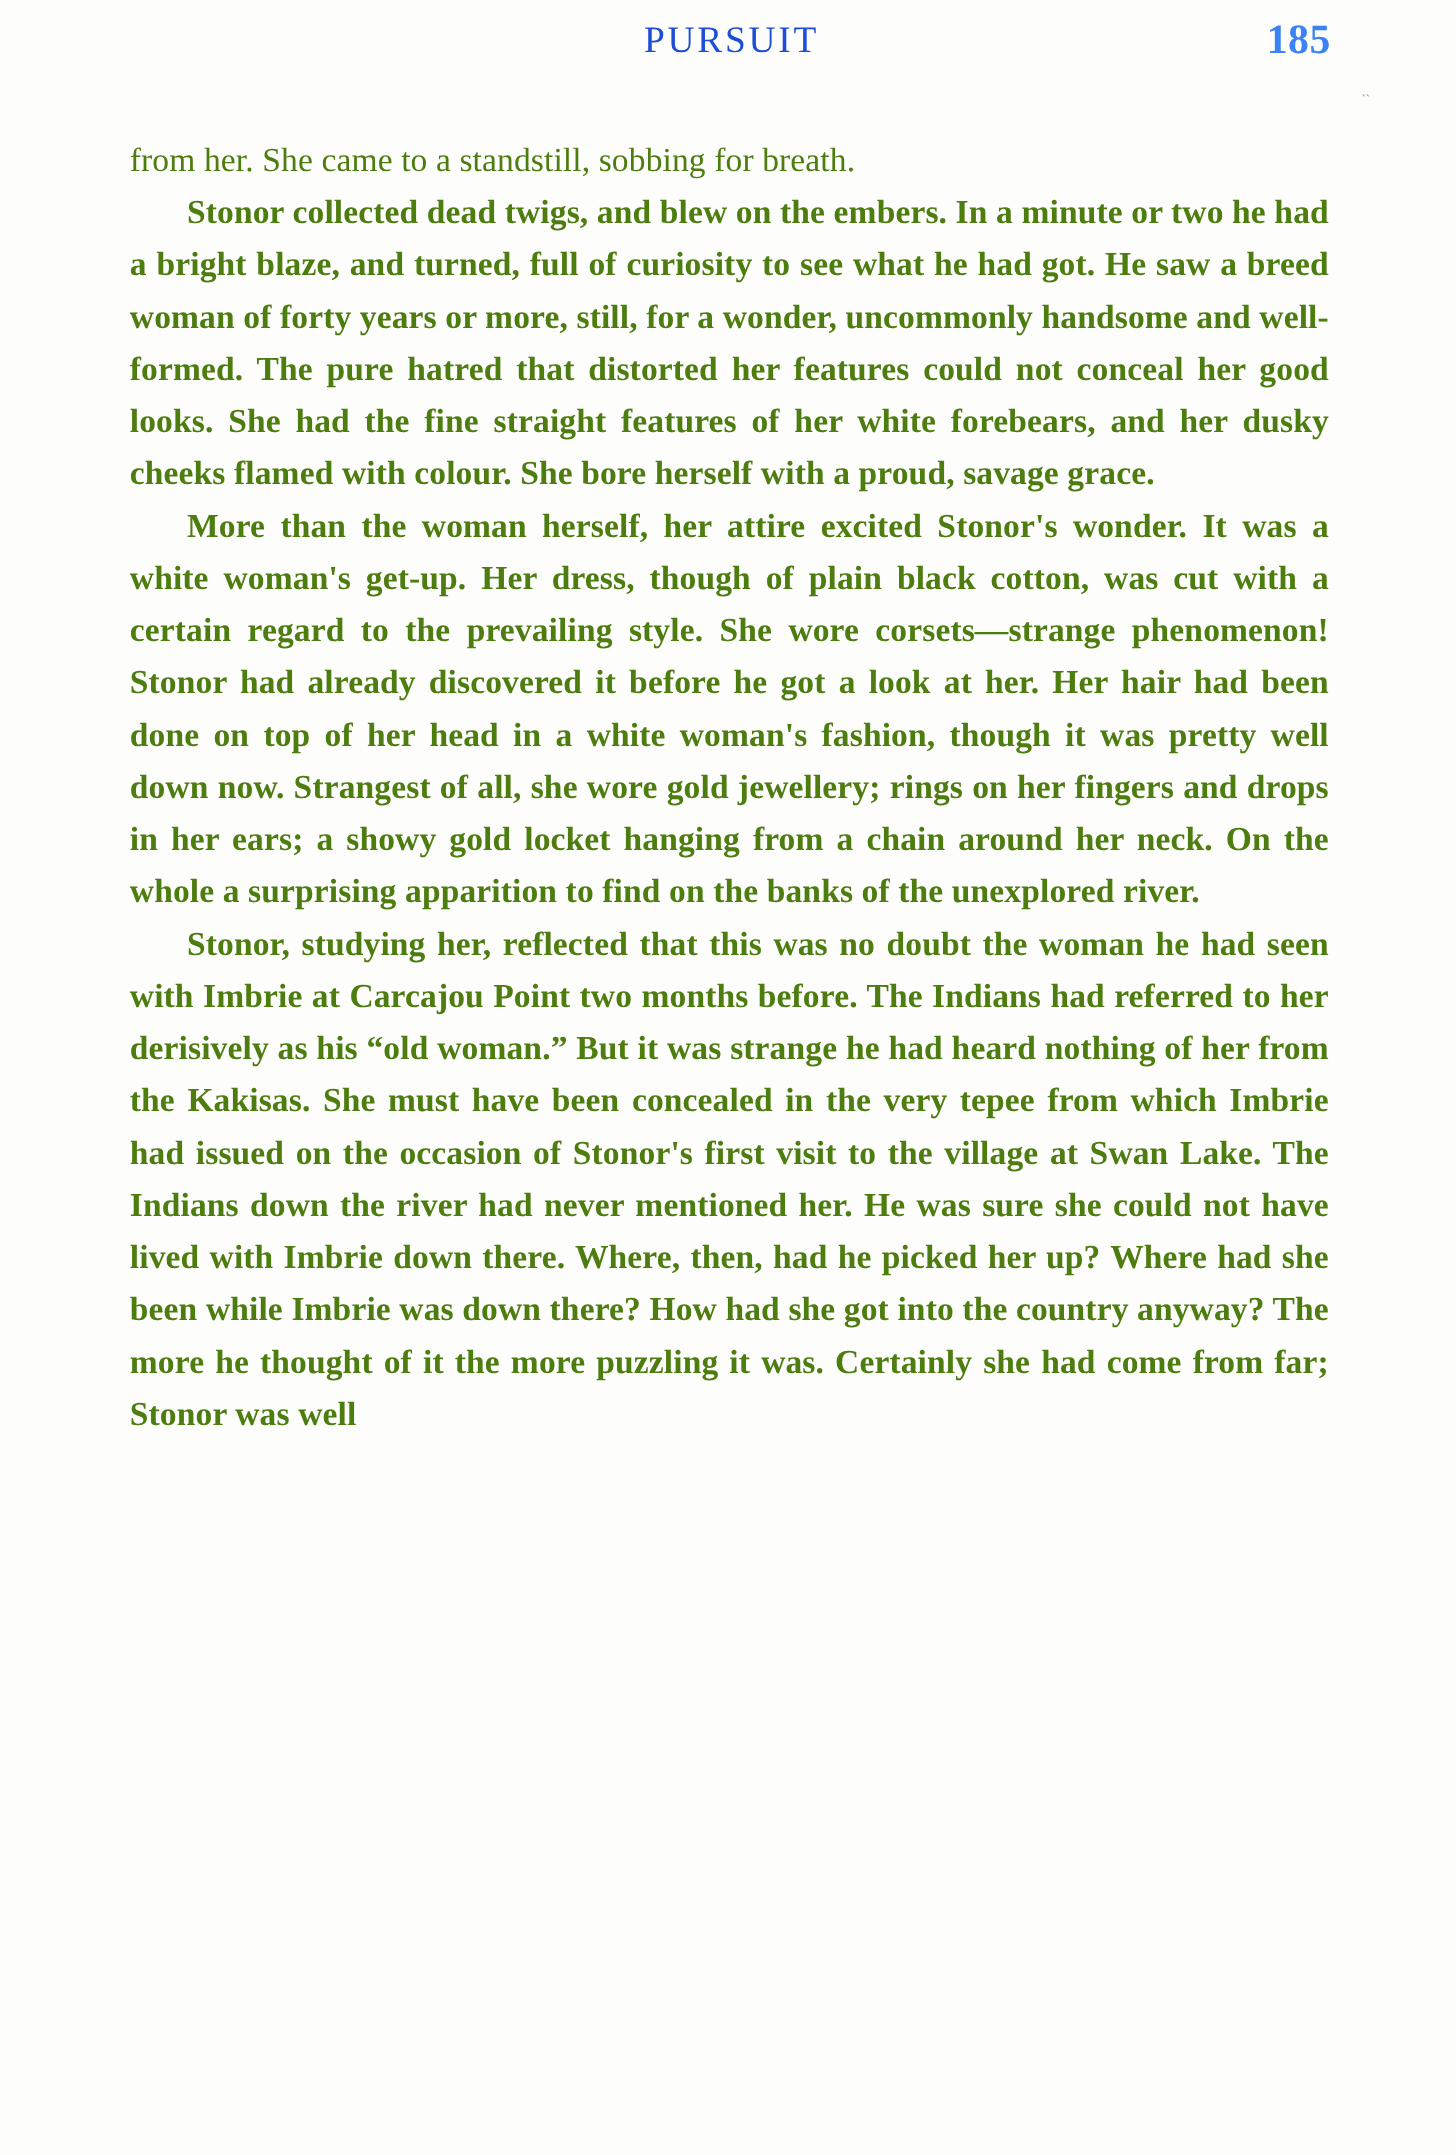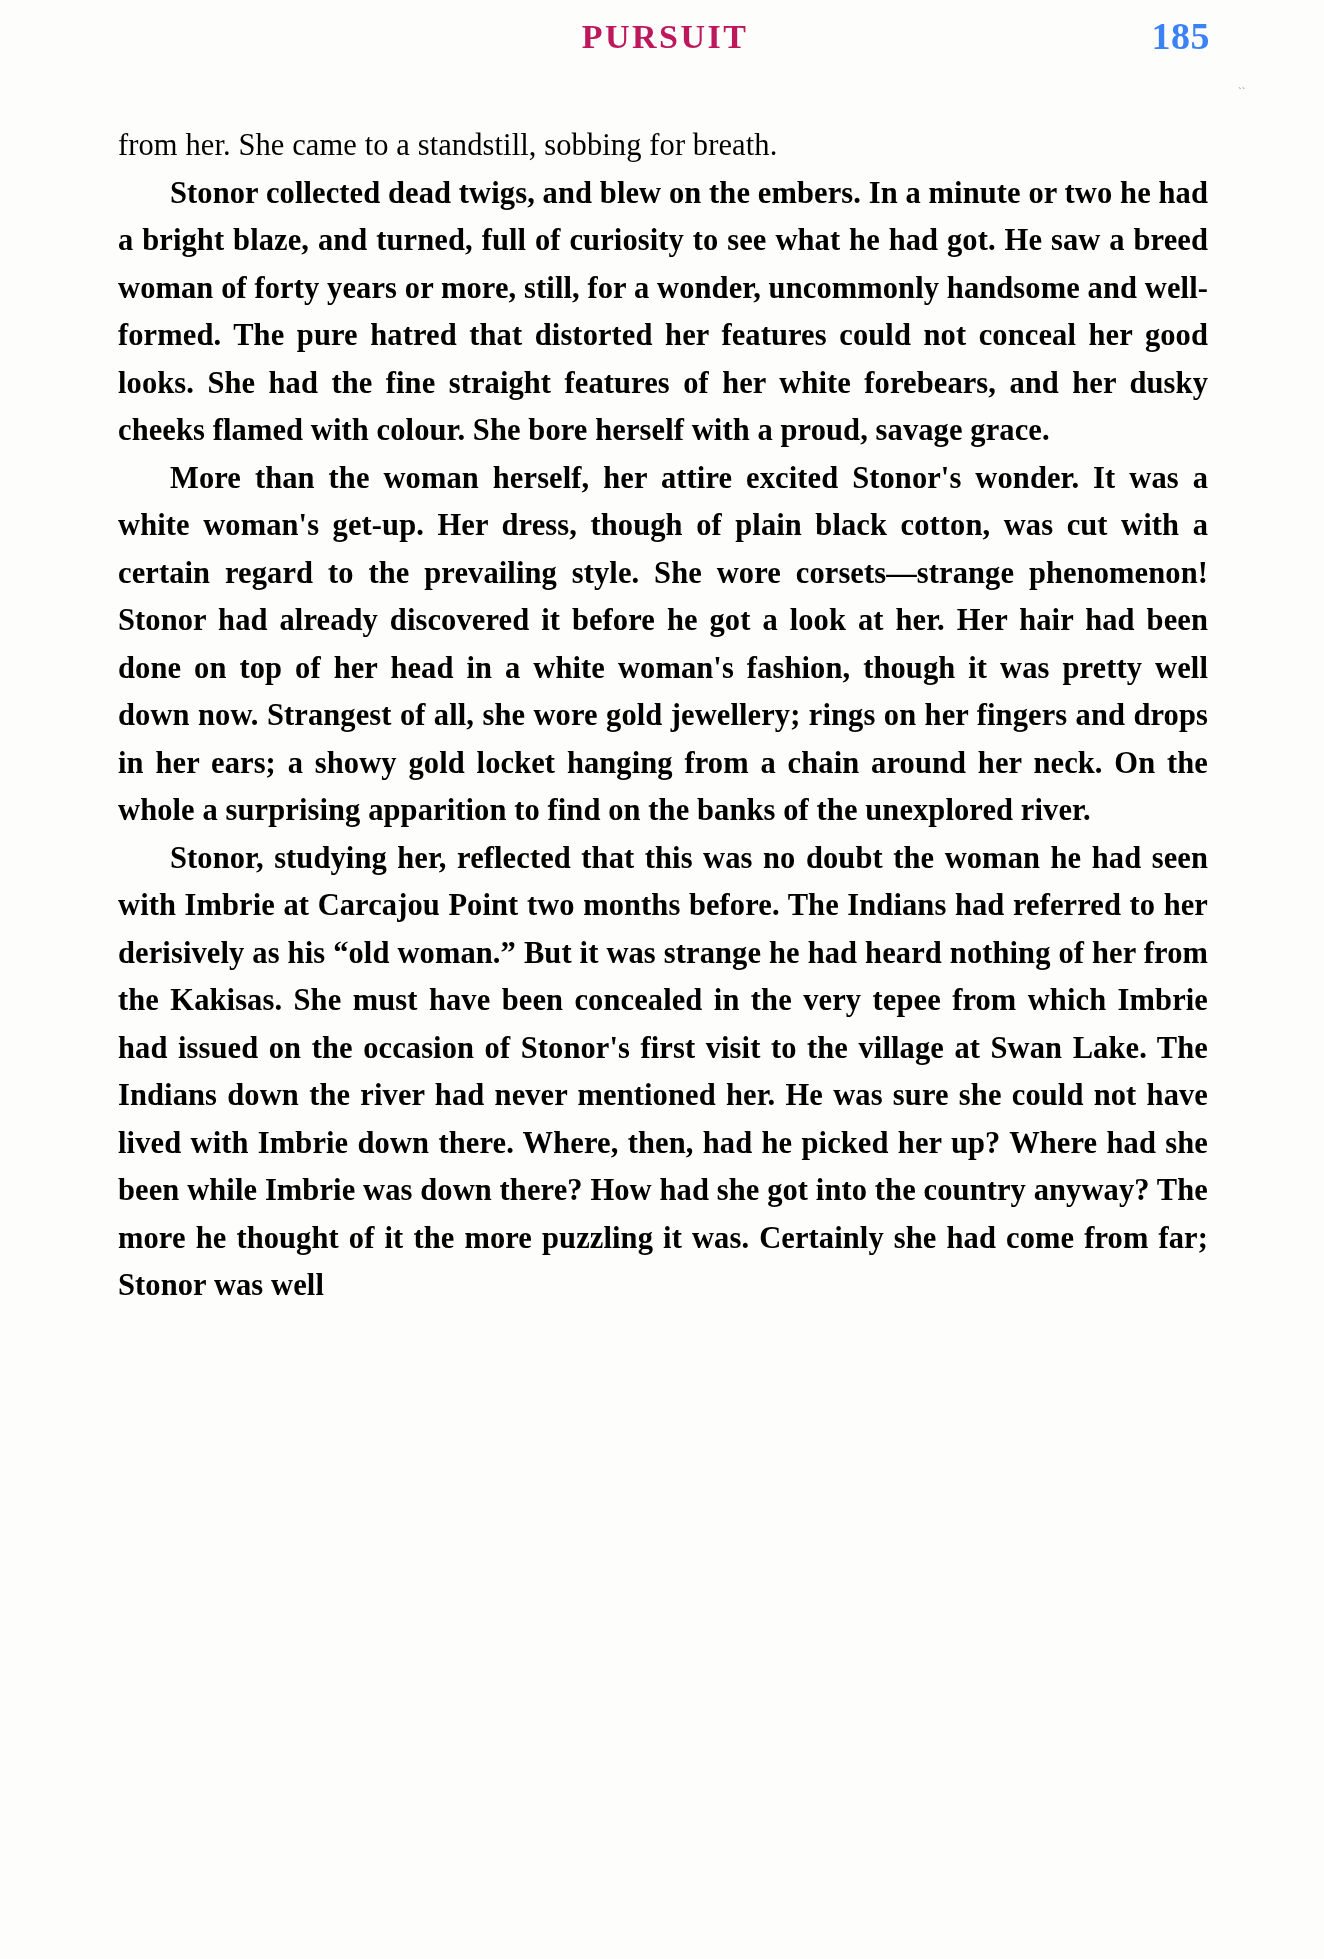--- a/index.html
+++ b/index.html
@@ -30,23 +30,23 @@
     width: 1090px;
     height: 60px;
   }
   .header-title {
     position: absolute;
     left: 0;
     top: 0;
     width: 1090px;
     text-align: center;
     font-size: 34px;
-    font-weight: bold;
+    font-weight: normal;
     letter-spacing: 2.5px;
-    color: #be185d;
+    color: #1d4ed8;
   }
   .header-page-number {
     position: absolute;
     right: 0;
     top: -4px;
     font-size: 38px;
     font-weight: bold;
     color: #3b82f6;
     letter-spacing: 0.5px;
   }
@@ -61,21 +61,21 @@
     line-height: 6px;
   }
   .body-text {
     position: absolute;
     left: 118px;
     top: 122px;
     width: 1090px;
     font-size: 30.5px;
     line-height: 47.5px;
     text-align: justify;
-    color: #000000;
+    color: #4d7c0f;
     letter-spacing: 0.1px;
   }
   .body-text p {
     margin: 0;
   }
   .body-text p.indent {
     text-indent: 52px;
     font-weight: bold;
   }
   

